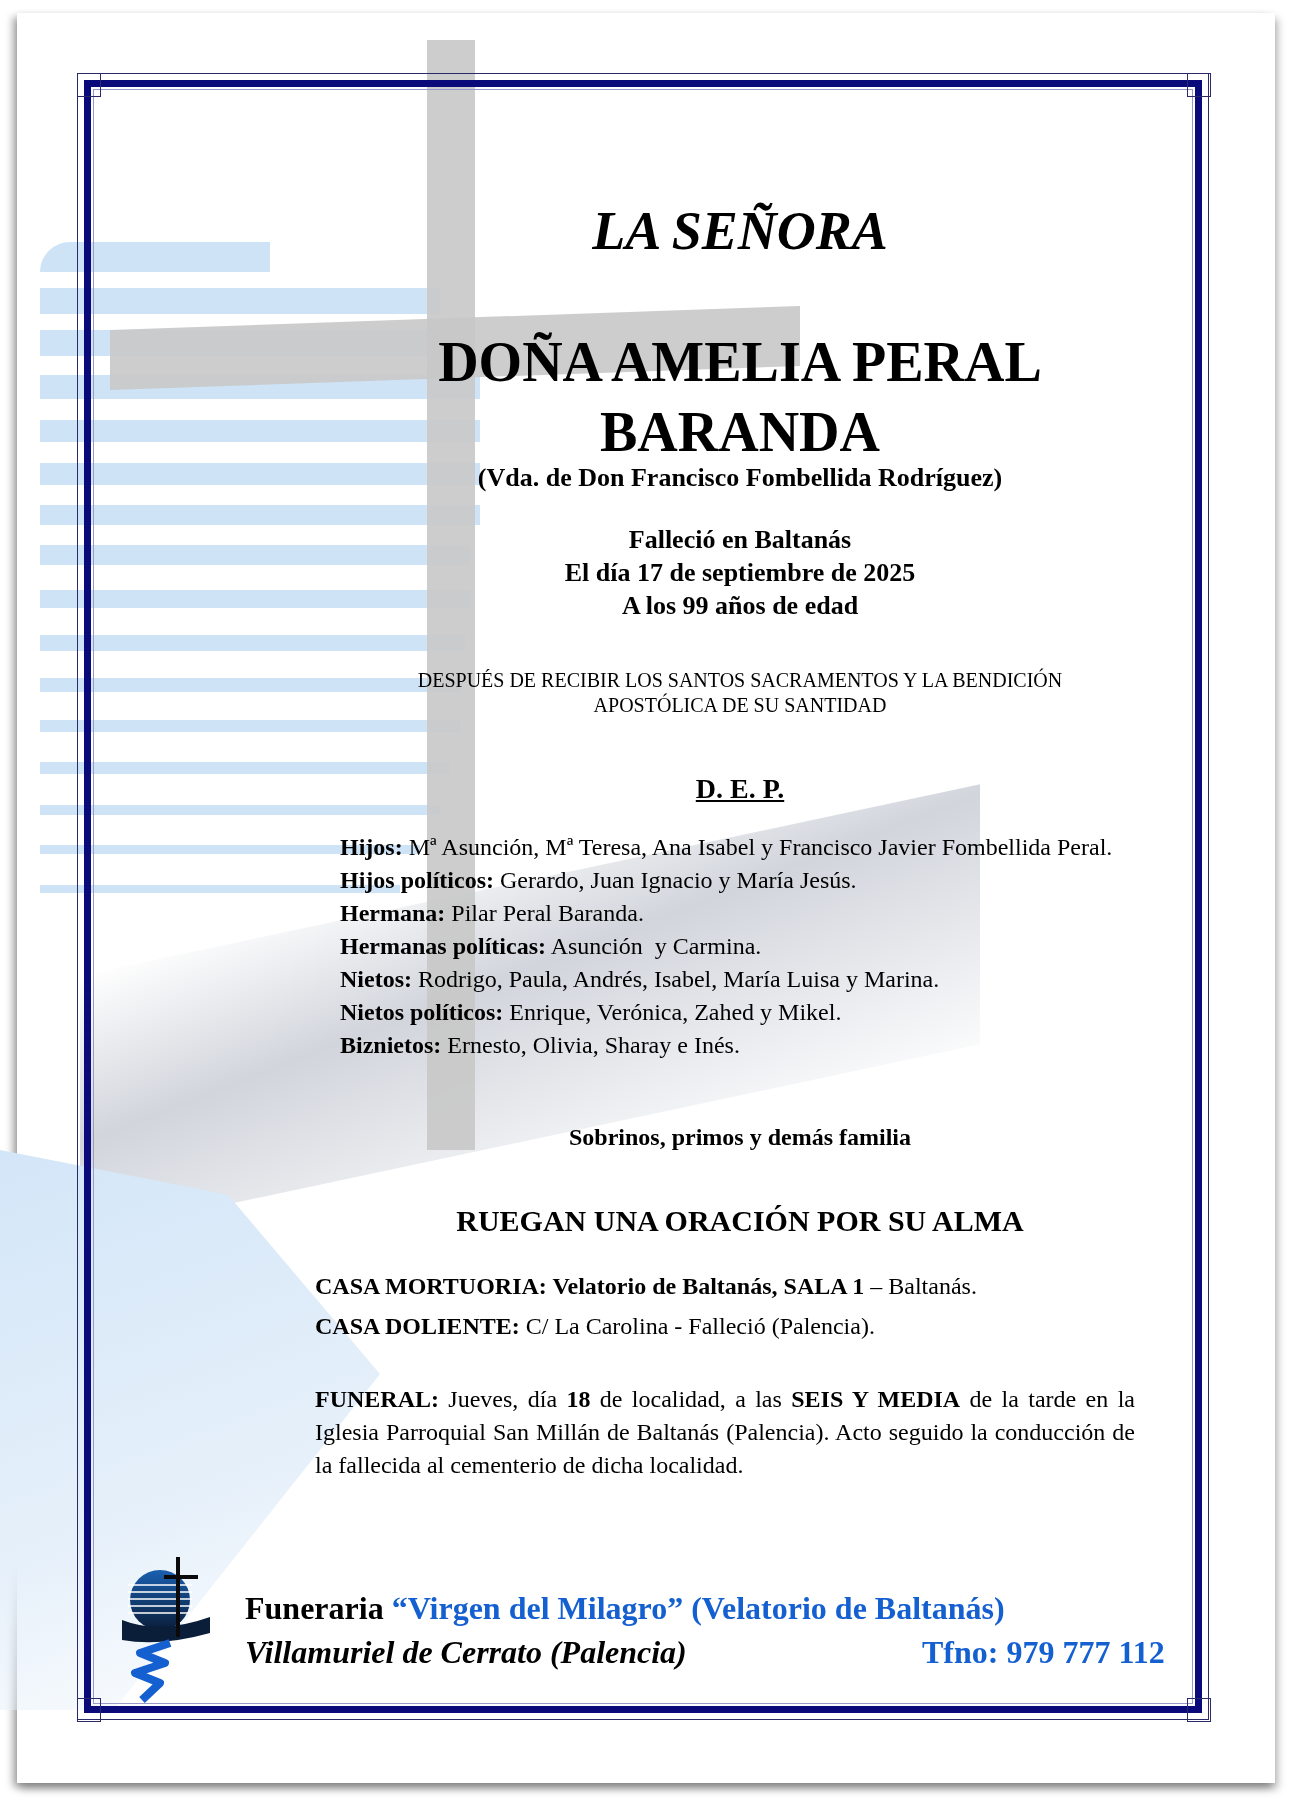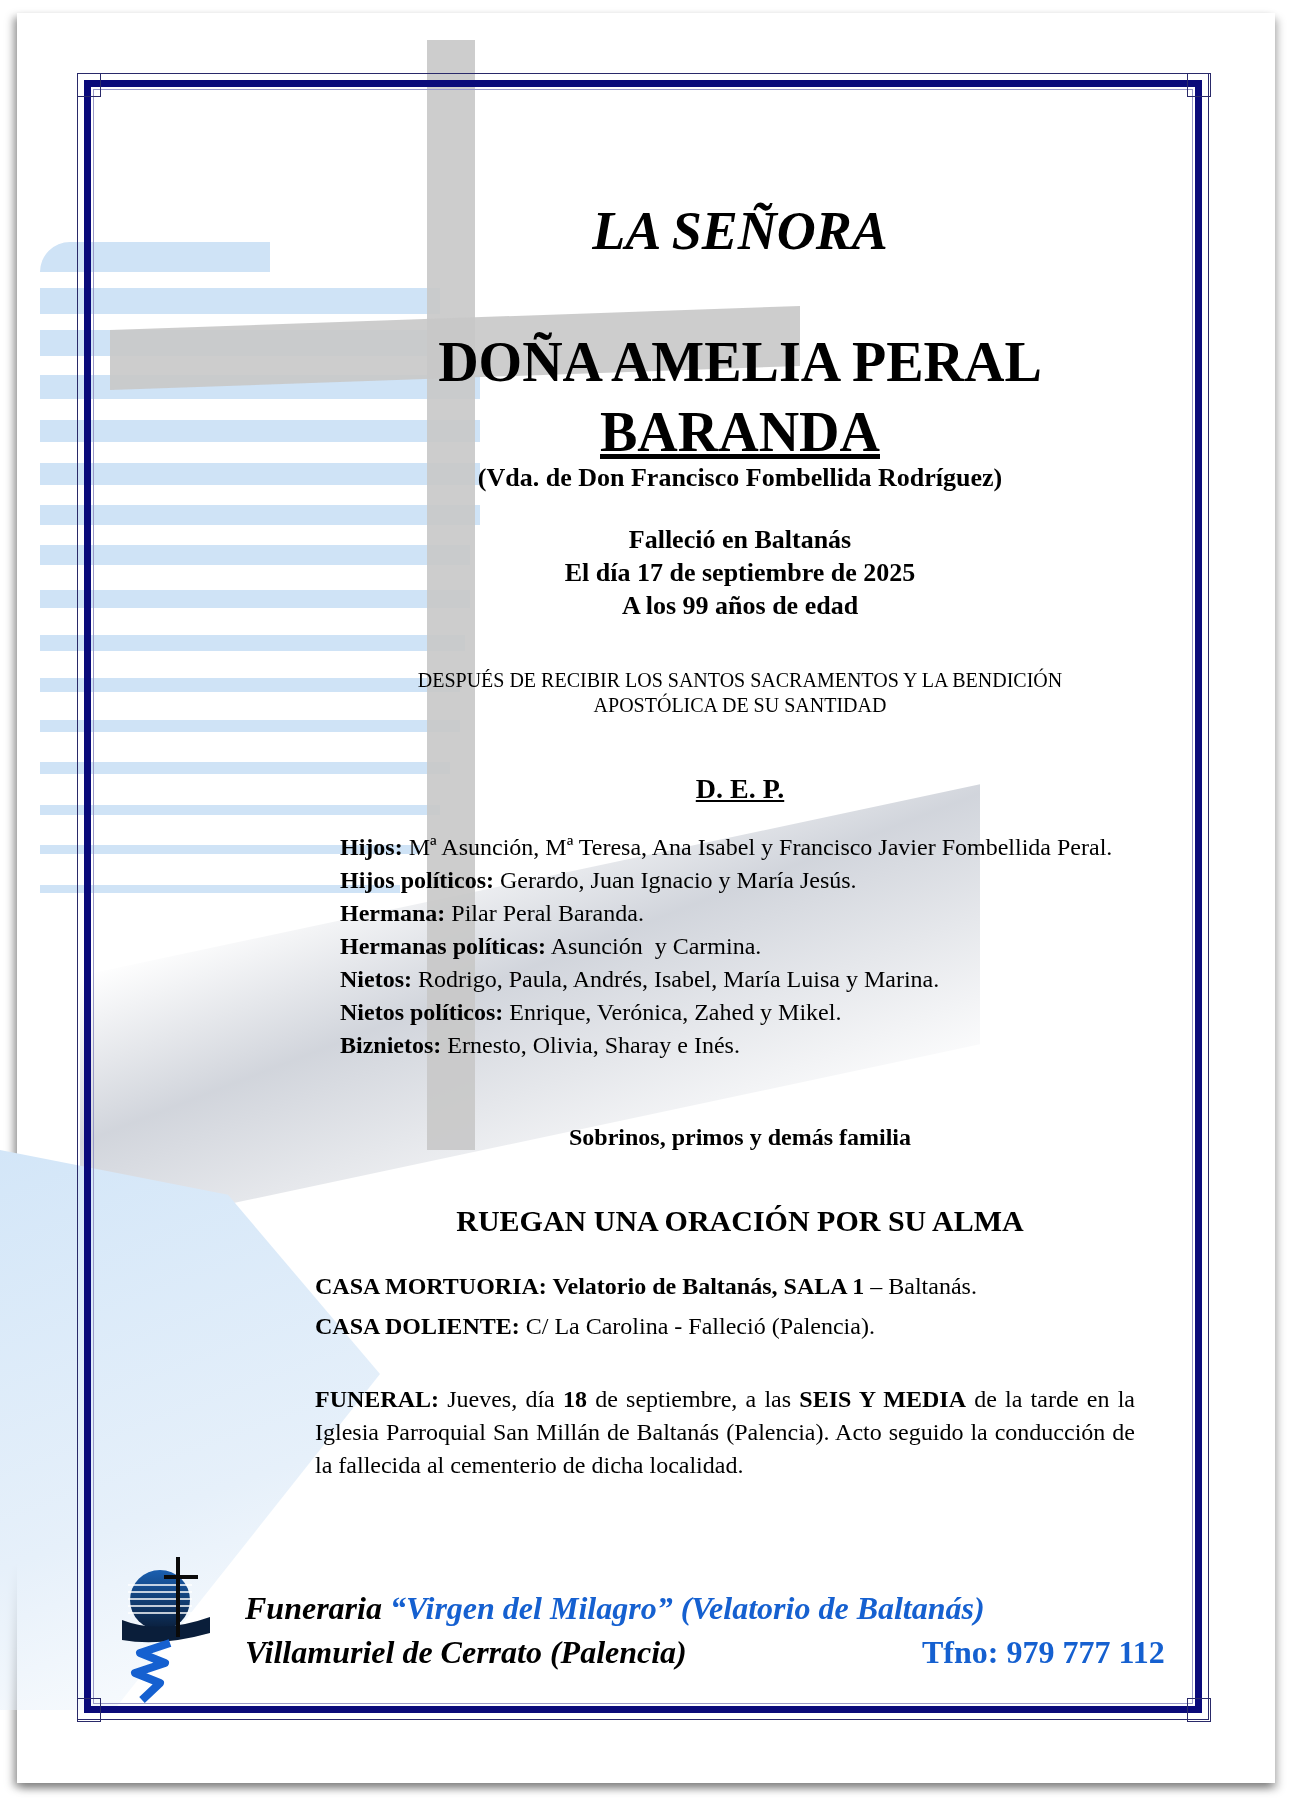--- a/index.html
+++ b/index.html
@@ -43,37 +43,37 @@
   .wm-lowerblue {
     position: absolute; left: 0px; top: 1150px; width: 380px; height: 560px;
     background: linear-gradient(160deg, #d3e6f8 0%, #e6f0fa 60%, rgba(255,255,255,0) 100%);
     clip-path: polygon(0 0, 60% 8%, 100% 40%, 30% 100%, 0 100%);
   }
 
   .content { position: absolute; left: 0; top: 0; width: 1291px; height: 1799px; }
   .center { position: absolute; left: 260px; width: 960px; text-align: center; }
   .t-senora { top: 200px; font-size: 54px; font-weight: bold; font-style: italic; }
   .t-name1 { top: 330px; font-size: 56px; font-weight: bold; }
-  .t-name2 { top: 400px; font-size: 56px; font-weight: bold; text-decoration: underline; }
+  .t-name2 { top: 400px; font-size: 56px; font-weight: bold; }
   .t-vda { top: 463px; font-size: 26px; font-weight: bold; }
   .t-falle { top: 523px; font-size: 26px; font-weight: bold; line-height: 33px; }
   .t-sacr { top: 668px; font-size: 20px; line-height: 25px; }
   .t-dep { top: 773px; font-size: 28px; font-weight: bold; text-decoration: underline; }
   .family { position: absolute; left: 315px; top: 831px; width: 820px; font-size: 24px; line-height: 33px; }
   .family b { font-weight: bold; margin-left: 25px; }
   .t-sobr { top: 1124px; font-size: 24px; font-weight: bold; }
   .t-ruegan { top: 1204px; font-size: 30px; font-weight: bold; }
   .info { position: absolute; left: 315px; width: 820px; font-size: 24px; }
   .i-mort { top: 1273px; }
   .i-dol { top: 1313px; }
   .i-fun { top: 1383px; line-height: 33px; text-align: justify; text-align-last: left; }
 
   
   .logo { position: absolute; left: 120px; top: 1555px; width: 110px; height: 150px; }
-  .f-line1 { position: absolute; left: 245px; top: 1590px; font-size: 32px; font-style: italic; font-weight: bold; }
+  .f-line1 { position: absolute; left: 245px; top: 1590px; font-size: 32px; font-weight: bold; }
   .f-line2 { position: absolute; left: 245px; top: 1634px; font-size: 32px; font-style: italic; font-weight: bold; }
   .f-blue { color: #1560d0; }
   .f-tel { position: absolute; left: 922px; top: 1634px; font-size: 32px; font-weight: bold; color: #1560d0; }
 </style>
 </head>
 <body>
 
 <div class="sheet"></div>
 
 <div class="wm" style="left:0;top:0;width:1291px;height:1799px;">
@@ -131,21 +131,21 @@
     <div><b>Nietos:</b><span> Rodrigo, Paula, Andrés, Isabel, María Luisa y Marina.</span></div>
     <div><b>Nietos políticos:</b><span> Enrique, Verónica, Zahed y Mikel.</span></div>
     <div><b>Biznietos:</b><span> Ernesto, Olivia, Sharay e Inés.</span></div>
   </div>
 
   <div class="center t-sobr">Sobrinos, primos y demás familia</div>
   <div class="center t-ruegan">RUEGAN UNA ORACIÓN POR SU ALMA</div>
 
   <div class="info i-mort"><b>CASA MORTUORIA:</b><b> Velatorio de Baltanás, SALA 1</b><span> – Baltanás.</span></div>
   <div class="info i-dol"><b>CASA DOLIENTE:</b><span> C/ La Carolina - Falleció (Palencia).</span></div>
-  <div class="info i-fun"><b>FUNERAL:</b><span> Jueves, día </span><b>18</b><span> de septiembre, a las </span><b>SEIS Y MEDIA</b><span> de la tarde en la Iglesia Parroquial San Millán de Baltanás (Palencia). Acto seguido la conducción de la fallecida al cementerio de dicha localidad.</span></div>
+  <div class="info i-fun"><b>FUNERAL:</b><span> Jueves, día </span><b>18</b><span> de localidad, a las </span><b>SEIS Y MEDIA</b><span> de la tarde en la Iglesia Parroquial San Millán de Baltanás (Palencia). Acto seguido la conducción de la fallecida al cementerio de dicha localidad.</span></div>
 </div>
 
 <svg class="logo" viewBox="0 0 110 150">
   <defs>
     <linearGradient id="sun" x1="0" y1="0" x2="0" y2="1">
       <stop offset="0" stop-color="#1a5fb0"></stop>
         <stop offset="1" stop-color="#0a1e3a"></stop>
     </linearGradient>
   </defs>
   <circle cx="40" cy="45" r="30" fill="url(#sun)"></circle>

